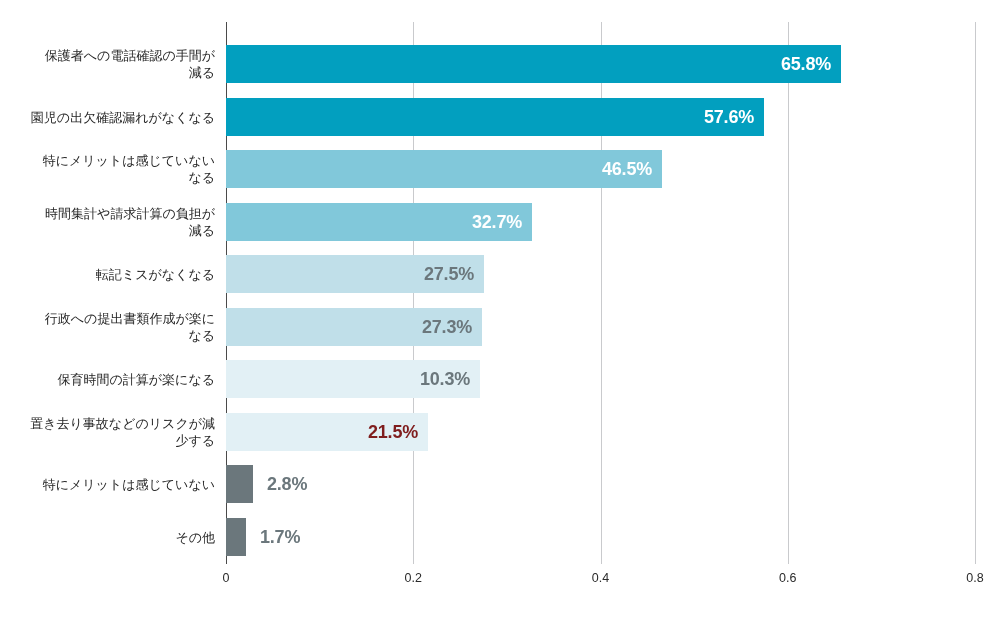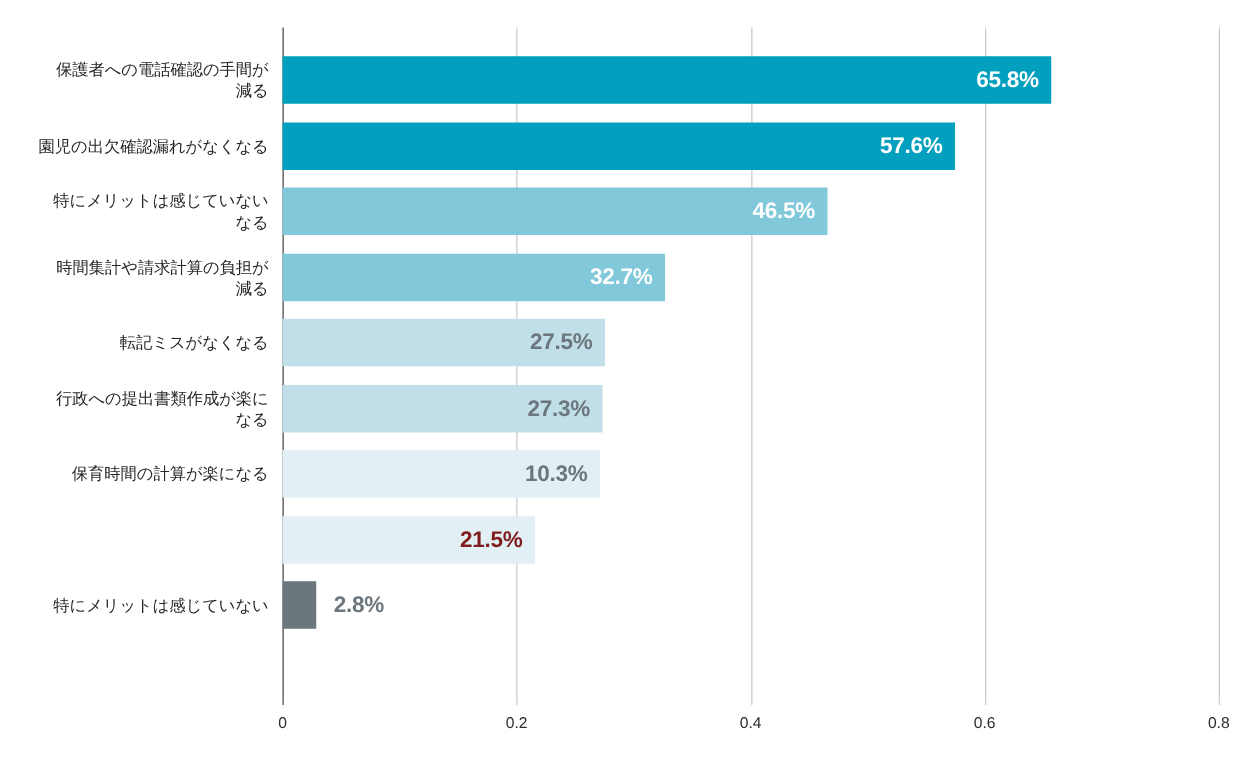--- a/index.html
+++ b/index.html
@@ -160,25 +160,32 @@
       <div class="bar-value inside" style="color: rgb(107, 119, 124); left: 256px; right: auto; transform: translate(-100%, -50%); margin-left: -10px;">27.3%</div>
     </div>
 
     <div class="row" style="top:338px;">
       <div class="cat-label">保育時間の計算が楽になる</div>
       <div class="bar" style="width: 254px; background: rgb(226, 240, 245);"></div>
       <div class="bar-value inside" style="color: rgb(107, 119, 124); left: 254px; right: auto; transform: translate(-100%, -50%); margin-left: -10px;">10.3%</div>
     </div>
 
     <div class="row" style="top:390.5px;">
+      <div class="cat-label">置き去り事故などのリスクが減
+少する</div>
       <div class="bar" style="width: 202px; background: rgb(226, 240, 245);"></div>
       <div class="bar-value inside" style="color: #7f1d1d; left: 202px; right: auto; transform: translate(-100%, -50%); margin-left: -10px;">21.5%</div>
     </div>
 
     <div class="row" style="top:443px;">
       <div class="cat-label">特にメリットは感じていない</div>
       <div class="bar" style="width: 27px; background: rgb(107, 119, 124);"></div>
       <div class="bar-value outside" style="color: rgb(107, 119, 124); left: 27px; margin-left: 14px;">2.8%</div>
     </div>
 
+    <div class="row" style="top:495.5px;">
+      <div class="cat-label">その他</div>
+      <div class="bar" style="width: 20px; background: rgb(107, 119, 124);"></div>
+      <div class="bar-value outside" style="color: rgb(107, 119, 124); left: 20px; margin-left: 14px;">1.7%</div>
+    </div>
 
   </div>
 </div>
 
 </body></html>

